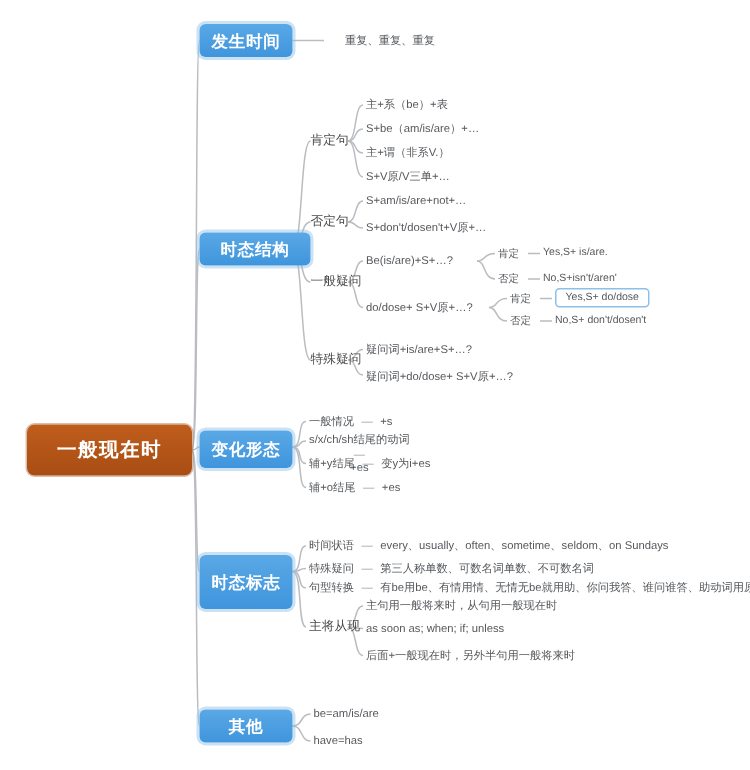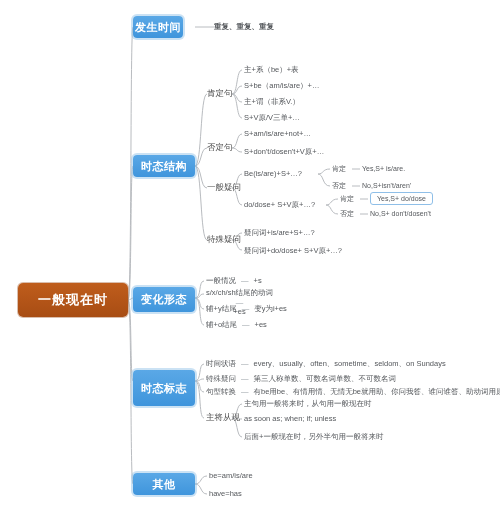--- a/index.html
+++ b/index.html
@@ -33,22 +33,22 @@
   .lvl1{
     background:#4d9fe0;
     background:linear-gradient(180deg,#5aa8e6 0%,#3f95dc 100%);
     border-radius:4px;
     color:#ffffff;
     font-size:11px;font-weight:bold;
     letter-spacing:.5px;
     display:flex;align-items:center;justify-content:center;
     box-shadow:0 0 0 2px rgba(140,190,230,.45);
   }
-  .l1-fsj   {left:133px;top:16px;  width:50px;height:22px;align-items:center;}
-  .l1-stjg  {left:133px;top:155px; width:62px;height:22px;}
+  .l1-fsj   {left:133px;top:16px;  width:62px;height:22px;align-items:center;}
+  .l1-stjg  {left:133px;top:155px; width:74px;height:22px;}
   .l1-bhxt  {left:133px;top:287px; width:62px;height:25px;}
   .l1-stbz  {left:133px;top:370px; width:62px;height:36px;}
   .l1-qt    {left:133px;top:473px; width:62px;height:22px;}
 
   
   .lvl2{
     font-size:8.5px;color:#4a4a4a;white-space:nowrap;
     display:flex;align-items:center;height:12px;
   }
   
@@ -130,21 +130,21 @@
     <path d="M195 484 C 202 484, 200 494, 207 494"></path>
   </svg>
 
   <div class="node root">
     <span>一般现在时</span>
   </div>
 
   <div class="node lvl1 l1-fsj">
     <span>发生时间</span>
   </div>
-  <div class="node leaf" style="left:214px;top:21px;font-weight:bold;">
+  <div class="node leaf" style="left:230px;top:21px;">
     <span>重复、重复、重复</span>
   </div>
 
   <div class="node lvl1 l1-stjg">
     <span>时态结构</span>
   </div>
 
   <div class="node lvl2" style="left:207px;top:88px;">
     <span>肯定句</span>
   </div>

